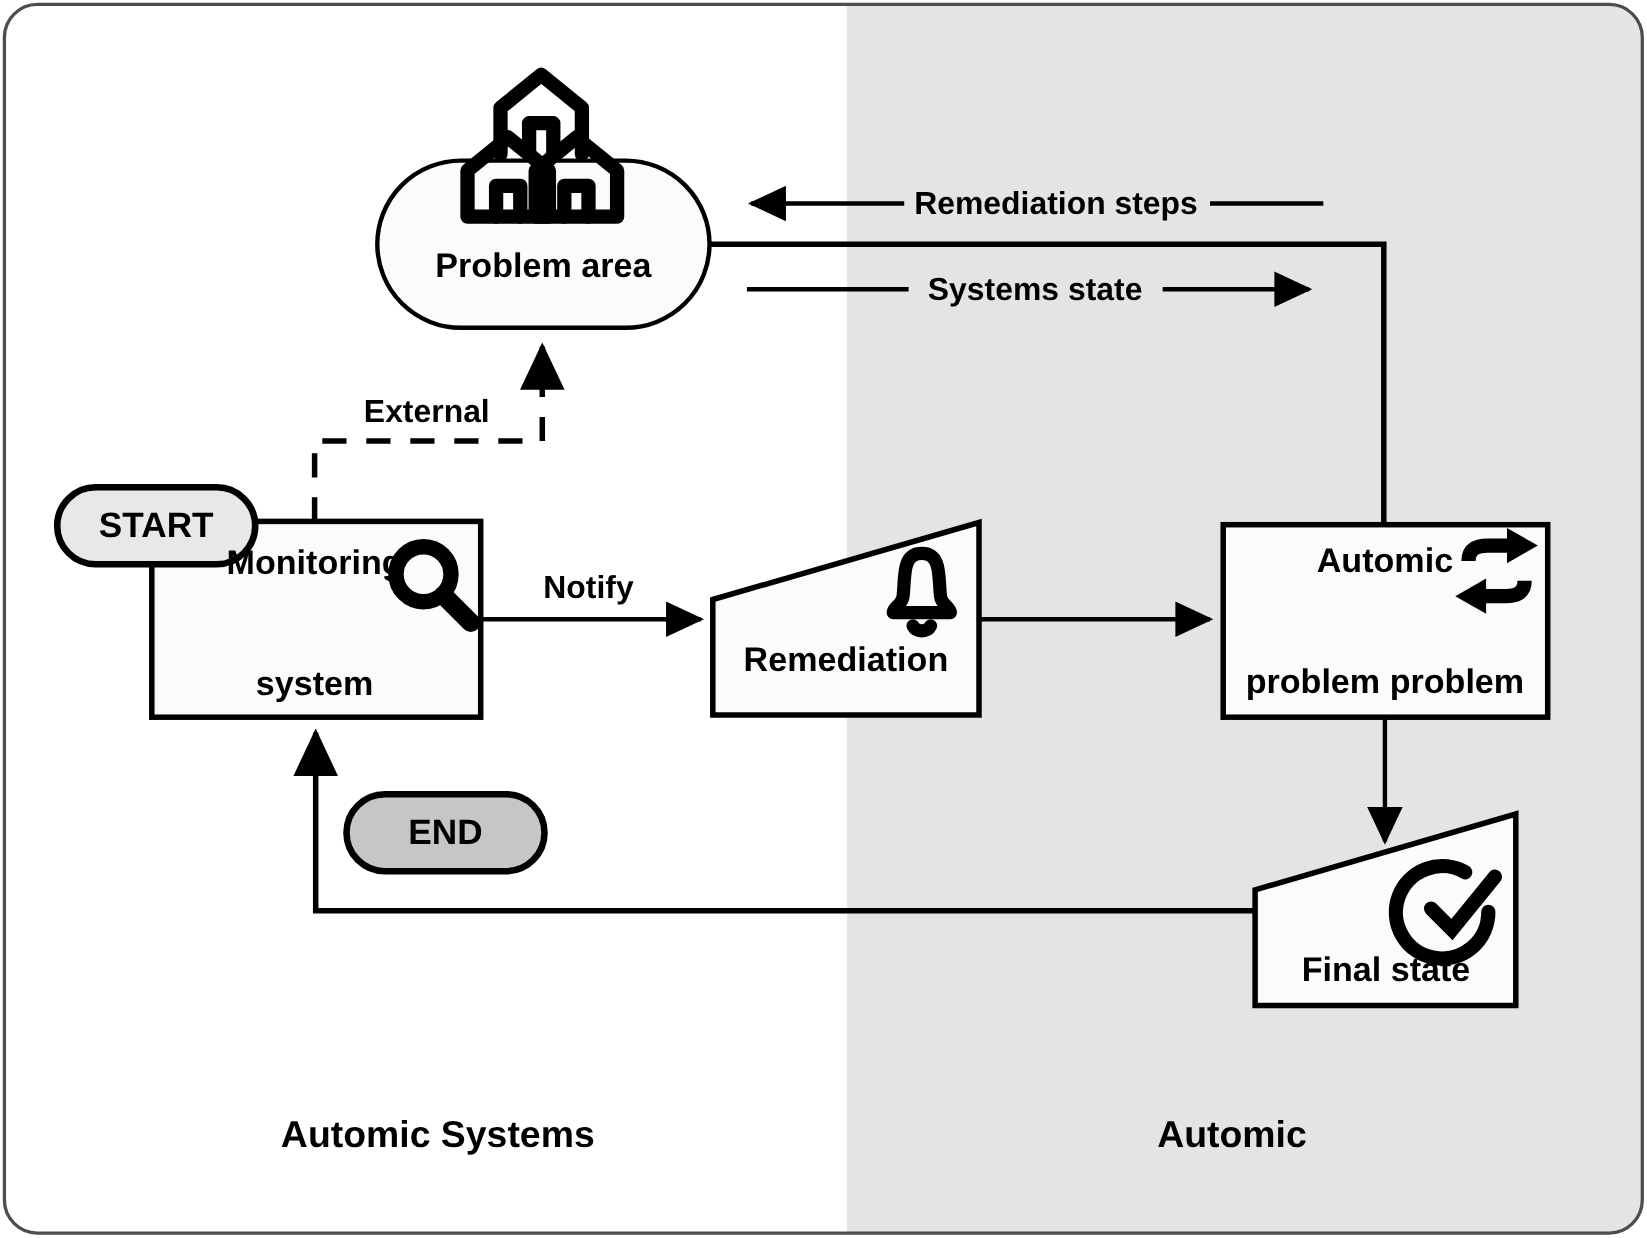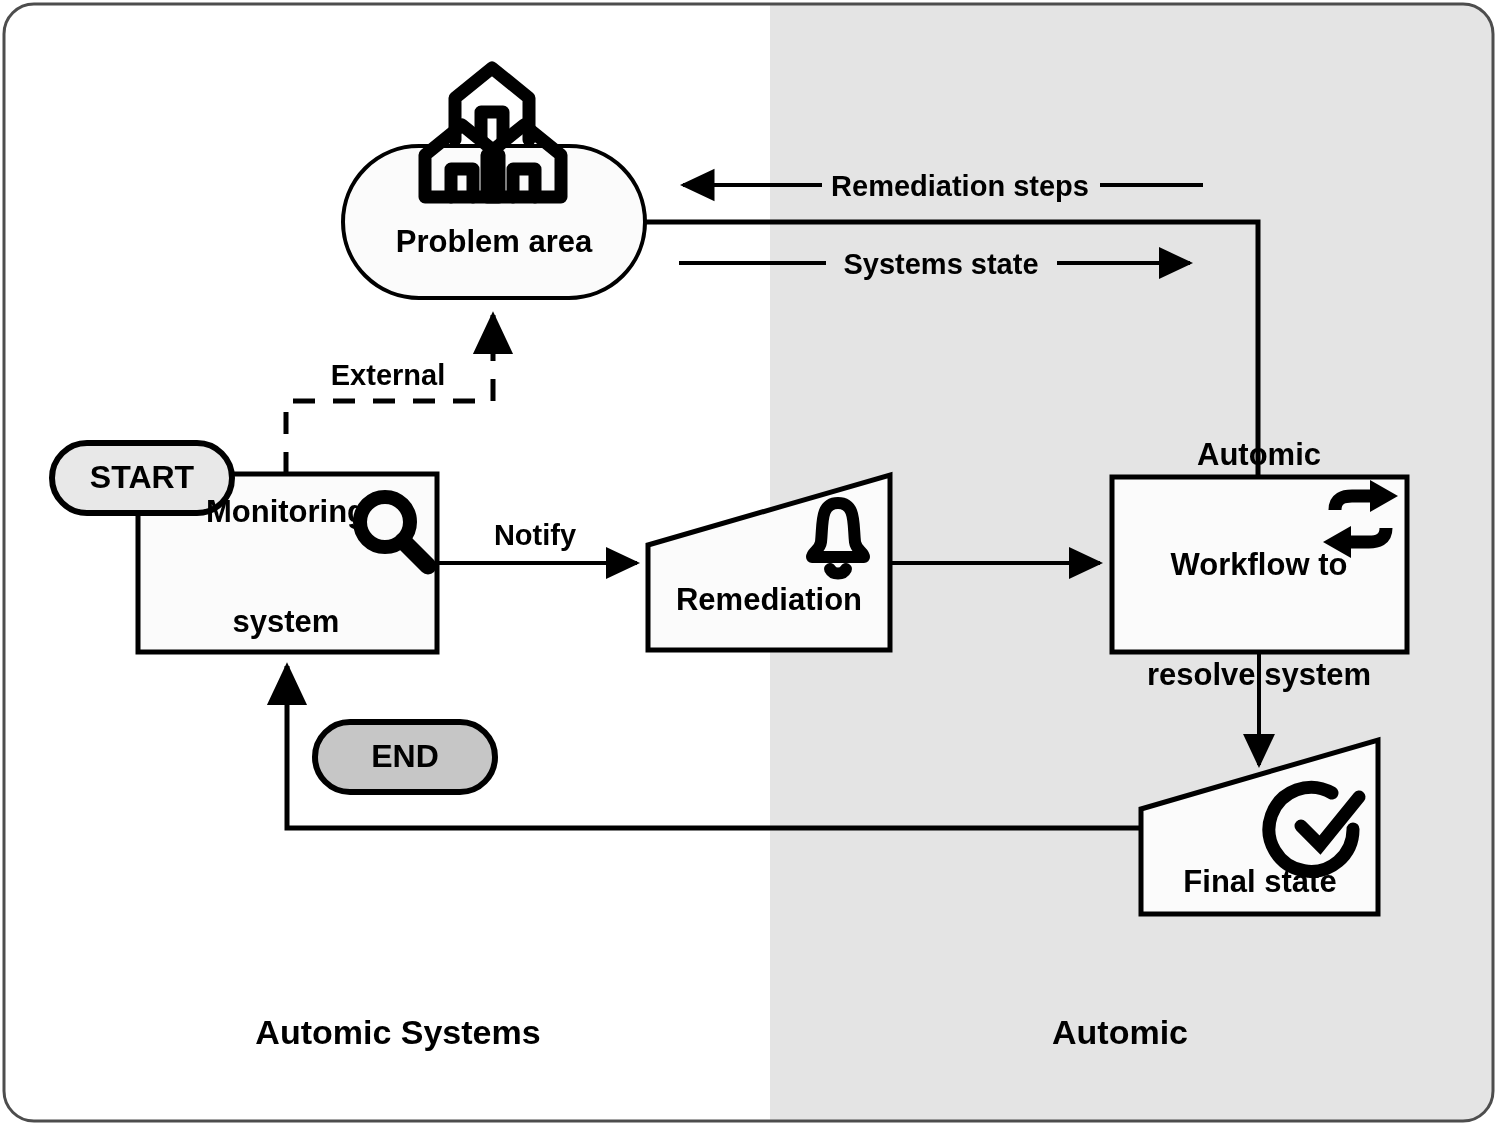--- a/index.html
+++ b/index.html
@@ -134,22 +134,21 @@
     <div>Monitoring</div>
     <div>system</div>
   </div>
 
   <div class="lbl shape-text centered" style="left:494px; top:242px;">Problem area</div>
 
   <div class="lbl shape-text centered" style="left:769px; top:600px;">Remediation</div>
 
   <div class="lbl shape-text centered" style="left:1259px; top:565px;">
     <div>Automic</div>
-    <div>Workflow to</div>
-    <div>resolve system</div>
+    <div>problem problem</div>
   </div>
 
   <div class="lbl shape-text centered" style="left:1260px; top:882px;">Final state</div>
 
   <div class="lbl edge-text centered" style="left:388px; top:375px;">External</div>
 
   <div class="lbl edge-text centered" style="left:535px; top:535px;">Notify</div>
 
   <div class="lbl edge-text centered" style="left:960px; top:186px;">Remediation steps</div>
 

